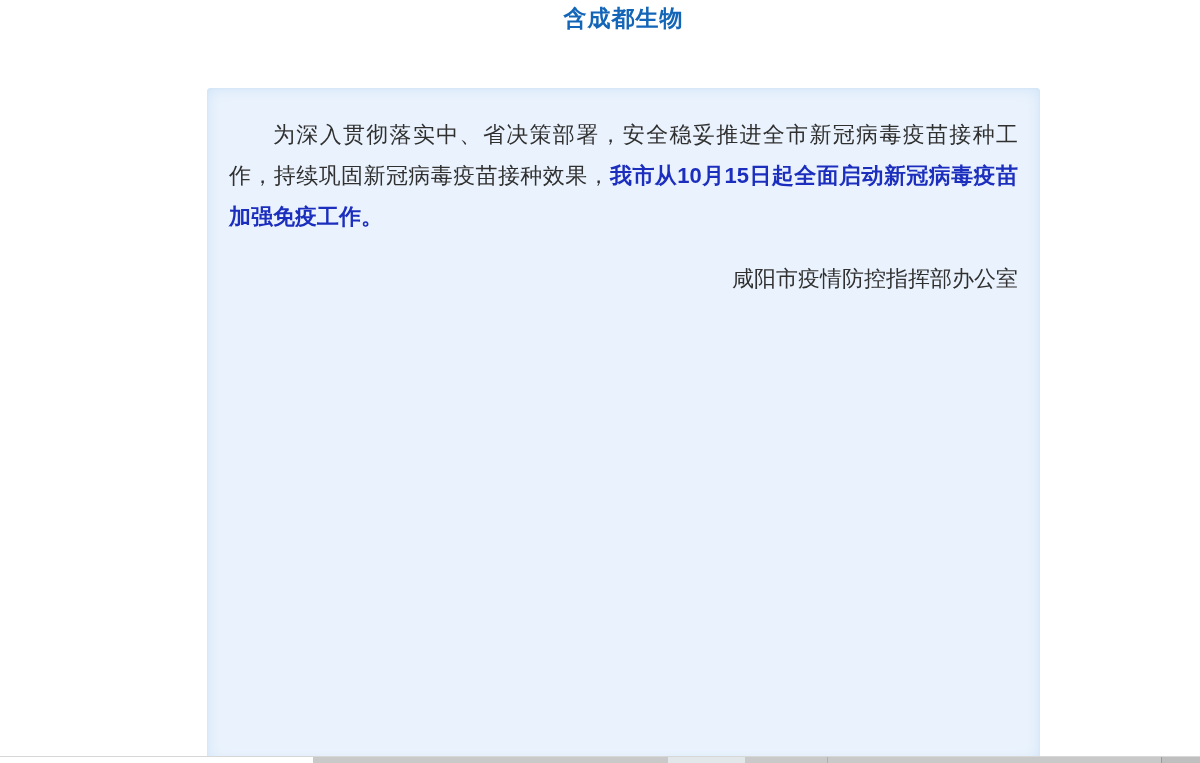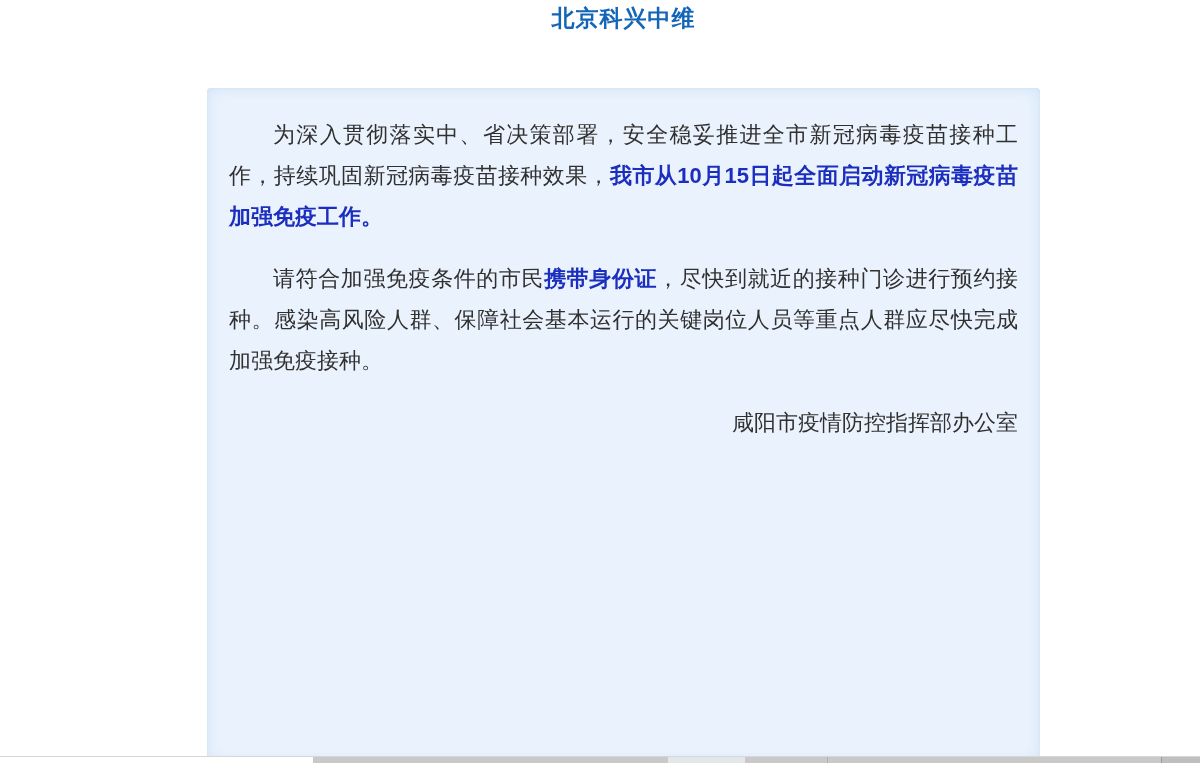--- a/index.html
+++ b/index.html
@@ -70,27 +70,26 @@
   }
   .bar-seam-2 {
     position: absolute; left: 848px; top: 0; width: 1px; height: 6px;
     background: #9a9a9a;
   }
 </style>
 </head>
 <body>
 
 <header class="doc-title">
-  <div>北京科兴中维</div>
+  <div>含成都生物</div>
 </header>
 
 <section class="content-card">
   <div>
       <p class="para"><span class="seg">为深入贯彻落实中、省决策部署，安全稳妥推进全市新冠病毒疫苗接种工作，持续巩固新冠病毒疫苗接种效果，</span><span class="seg emph">我市从10月15日起全面启动新冠病毒疫苗加强免疫工作。</span></p>
-      <p class="para"><span class="seg">请符合加强免疫条件的市民</span><span class="seg emph">携带身份证</span><span class="seg">，尽快到就近的接种门诊进行预约接种。感染高风险人群、保障社会基本运行的关键岗位人员等重点人群应尽快完成加强免疫接种。</span></p>
     </div>
   <div class="signature">咸阳市疫情防控指挥部办公室</div>
 </section>
 
 <div class="bottom-hairline"></div>
 <div class="bottom-bar">
   <div class="bar-track">
     <div class="bar-light"></div>
     <div class="bar-seam-1"></div>
     <div class="bar-seam-2"></div>

